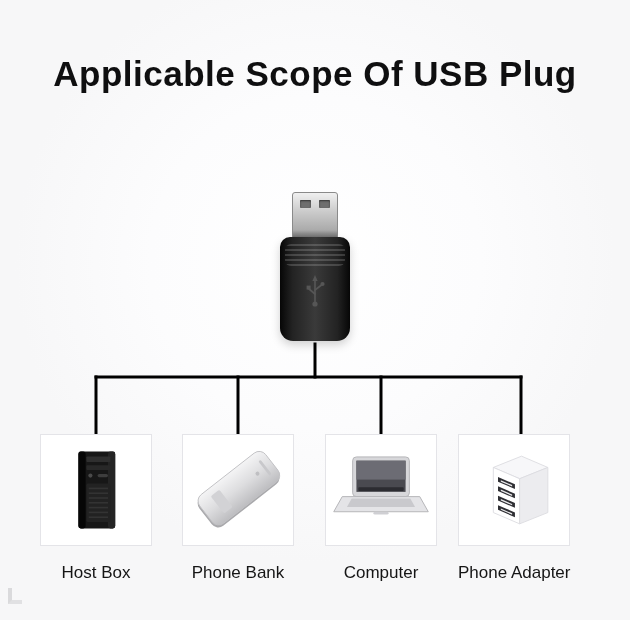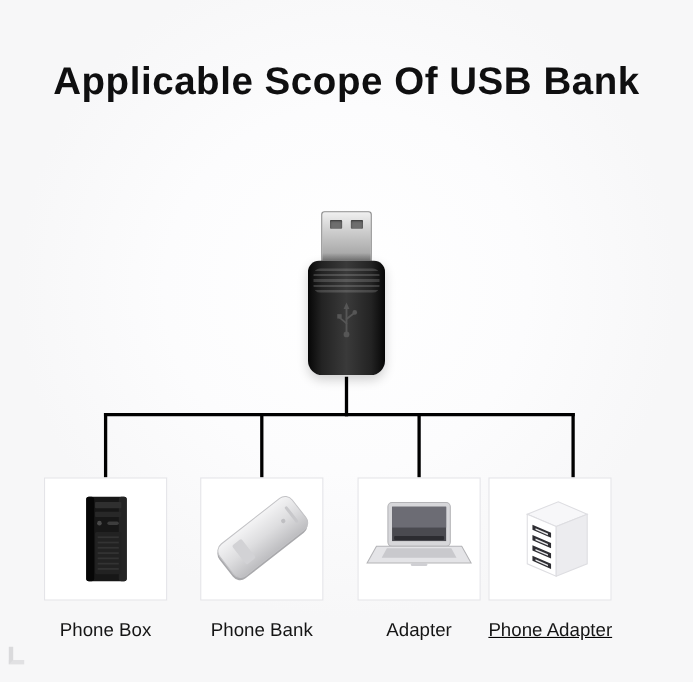--- a/index.html
+++ b/index.html
@@ -57,32 +57,32 @@
     width:112px; height:112px; background:#ffffff;
     border:1px solid #e4e4e8;
     display:flex; align-items:center; justify-content:center;
   }
   .item .label {
     display:block; margin-top:17px; font-size:17px; color:#151515; white-space:nowrap;
   }
   .item.pos-0 { left:40px; }
   .item.pos-1 { left:182px; }
   .item.pos-2 { left:325px; }
-  .item.pos-3 { left:444px;text-decoration:underline; }
+  .item.pos-3 { left:458px; }
   .watermark {
     position:absolute; left:8px; bottom:16px; width:14px; height:16px;
     border-left:4px solid #d4d4d6; border-bottom:4px solid #dcdcde; opacity:.8;
   }
 </style>
 </head>
 <body>
 
 <div class="stage">
 
-  <h1 class="title">Applicable Scope Of USB Bank</h1>
+  <h1 class="title">Applicable Scope Of USB Plug</h1>
 
   <div class="plug">
     <div class="plug-metal">
       <div class="plug-hole left"></div>
       <div class="plug-hole right"></div>
     </div>
     <div class="plug-body">
       <div class="ridges"></div>
       <svg class="trident" width="24" height="36" viewBox="0 0 24 36">
         <g stroke="#565656" stroke-width="1.7" fill="none" stroke-linecap="round">
@@ -122,21 +122,21 @@
         <rect x="33" y="42" width="30" height="48" rx="2" fill="#222222"></rect>
         <rect x="36" y="47" width="24" height="2" fill="#333333"></rect>
         <rect x="36" y="53" width="24" height="2" fill="#333333"></rect>
         <rect x="36" y="59" width="24" height="2" fill="#333333"></rect>
         <rect x="36" y="65" width="24" height="2" fill="#333333"></rect>
         <rect x="36" y="71" width="24" height="2" fill="#333333"></rect>
         <rect x="36" y="77" width="24" height="2" fill="#333333"></rect>
         <rect x="36" y="83" width="24" height="2" fill="#333333"></rect>
       </svg>
     </div>
-    <span class="label">Phone Box</span>
+    <span class="label">Host Box</span>
   </div>
 
   <div class="item pos-1">
     <div class="card">
       <svg width="100" height="96" viewBox="0 0 110 100">
         <defs>
           <linearGradient id="pbg" x1="0" y1="0" x2="1" y2="0">
             <stop offset="0" stop-color="#f4f4f5"></stop>
             <stop offset="0.5" stop-color="#dddddf"></stop>
             <stop offset="1" stop-color="#bdbdc0"></stop>
@@ -159,21 +159,21 @@
       <svg width="104" height="72" viewBox="0 0 110 74">
         <rect x="25" y="2" width="60" height="42" rx="4" fill="#d7d7da" stroke="#b3b3b6" stroke-width="1"></rect>
         <rect x="29" y="6" width="52" height="33" fill="#4a4a50"></rect>
         <rect x="29" y="6" width="52" height="20" fill="#6c6c74"></rect>
         <rect x="31" y="34" width="48" height="4" rx="1" fill="#2c2c31"></rect>
         <path d="M14 44 h82 l9 16 h-100 z" fill="#e4e4e7" stroke="#b3b3b6" stroke-width="1"></path>
         <path d="M24 46 h62 l5 9 h-72 z" fill="#c9c9cd"></path>
         <rect x="47" y="60" width="16" height="3" rx="1.5" fill="#cfcfd3"></rect>
       </svg>
     </div>
-    <span class="label">Adapter</span>
+    <span class="label">Computer</span>
   </div>
 
   <div class="item pos-3">
     <div class="card">
       <svg width="94" height="96" viewBox="0 0 100 100">
 
         <path d="M28 26 L58 14 L86 26 L56 38 Z" fill="#f7f7f9" stroke="#dddde1" stroke-width="1"></path>
 
         <path d="M28 26 L56 38 L56 86 L28 74 Z" fill="#ffffff" stroke="#dddde1" stroke-width="1"></path>
 

